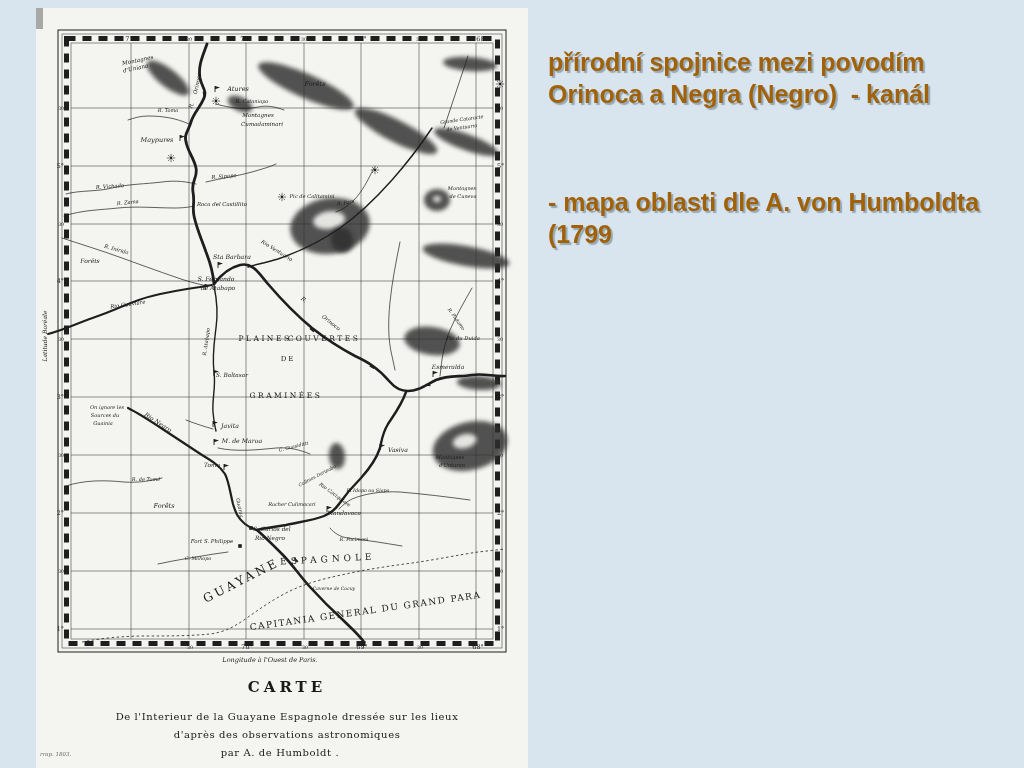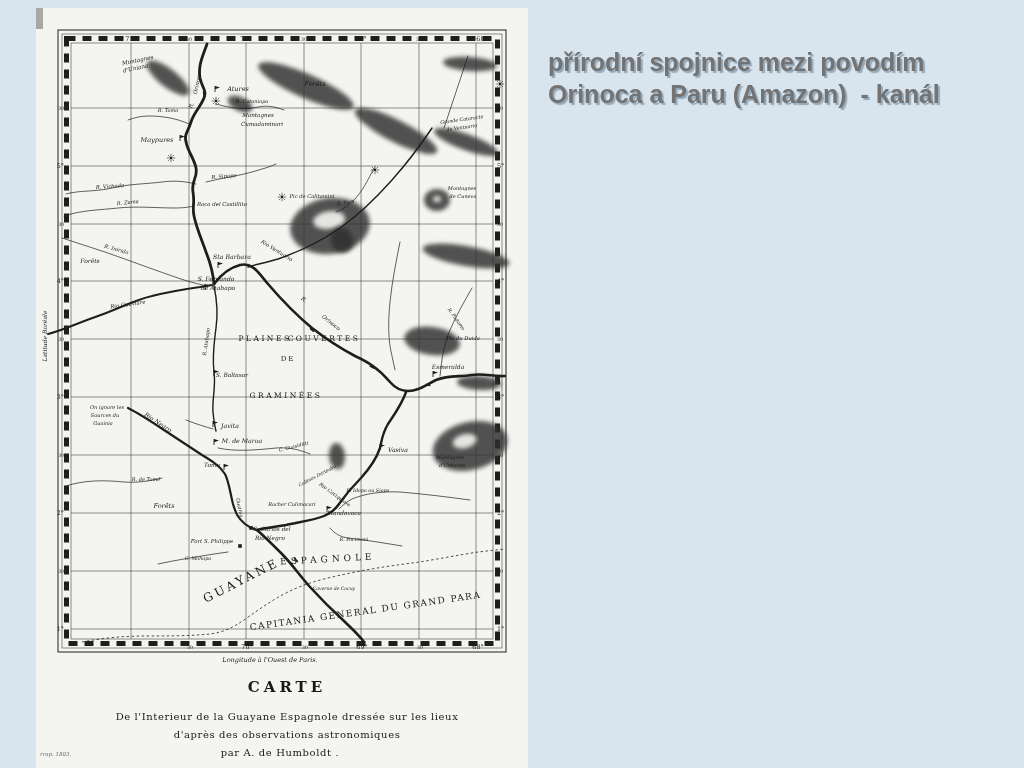--- a/index.html
+++ b/index.html
@@ -1,20 +1,20 @@
 <!DOCTYPE html>
 <html><head>
 <meta charset="utf-8">
 <style>
   html,body{margin:0;padding:0;}
   .slide{position:relative;width:1024px;height:768px;background:#d8e5ef;overflow:hidden;
          font-family:"Liberation Sans",sans-serif;}
   .scan{position:absolute;left:36px;top:8px;width:492px;height:760px;background:#f4f4f1;}
   .scan svg{position:absolute;left:0;top:0;}
-  .headline{position:absolute;left:548px;width:462px;color:#737373;
+  .headline{position:absolute;left:548px;width:462px;color:#a16207;
             font-size:25px;font-weight:bold;line-height:32px;
             text-shadow:2px 2px 1px rgba(94,118,138,0.55);}
   .headline div{white-space:pre;}
   .tb1{top:46px;}
   .tb2{top:186px;}
 </style>
 </head>
 <body>
 
 <div class="slide">
@@ -270,17 +270,21 @@
         <text font-family="&quot;DejaVu Serif&quot;,serif" fill="#191919" x="287" y="692" font-size="15" font-weight="bold" letter-spacing="4" text-anchor="middle">CARTE</text>
         <text font-family="&quot;DejaVu Serif&quot;,serif" fill="#191919" x="287" y="720" font-size="10" letter-spacing="0.6" text-anchor="middle">De l'Interieur de la Guayane Espagnole dressée sur les lieux</text>
         <text font-family="&quot;DejaVu Serif&quot;,serif" fill="#191919" x="287" y="738" font-size="10" letter-spacing="0.6" text-anchor="middle">d'après des observations astronomiques</text>
         <text font-family="&quot;DejaVu Serif&quot;,serif" fill="#191919" x="280" y="756" font-size="10" letter-spacing="0.6" text-anchor="middle">par A. de Humboldt .</text>
         <text font-family="&quot;DejaVu Serif&quot;,serif" fill="#666" x="40" y="756" font-size="5.5" font-style="italic" text-anchor="start">rrap. 1803.</text>
       </svg>
   </div>
 
   <div class="headline tb1">
     <div>přírodní spojnice mezi povodím</div>
-    <div>Orinoca a Paru (Amazon)  - kanál</div>
+    <div>Orinoca a Negra (Negro)  - kanál</div>
   </div>
 
+  <div class="headline tb2">
+    <div>- mapa oblasti dle A. von Humboldta</div>
+    <div>(1799</div>
+  </div>
 
 </div>
 
 </body></html>

